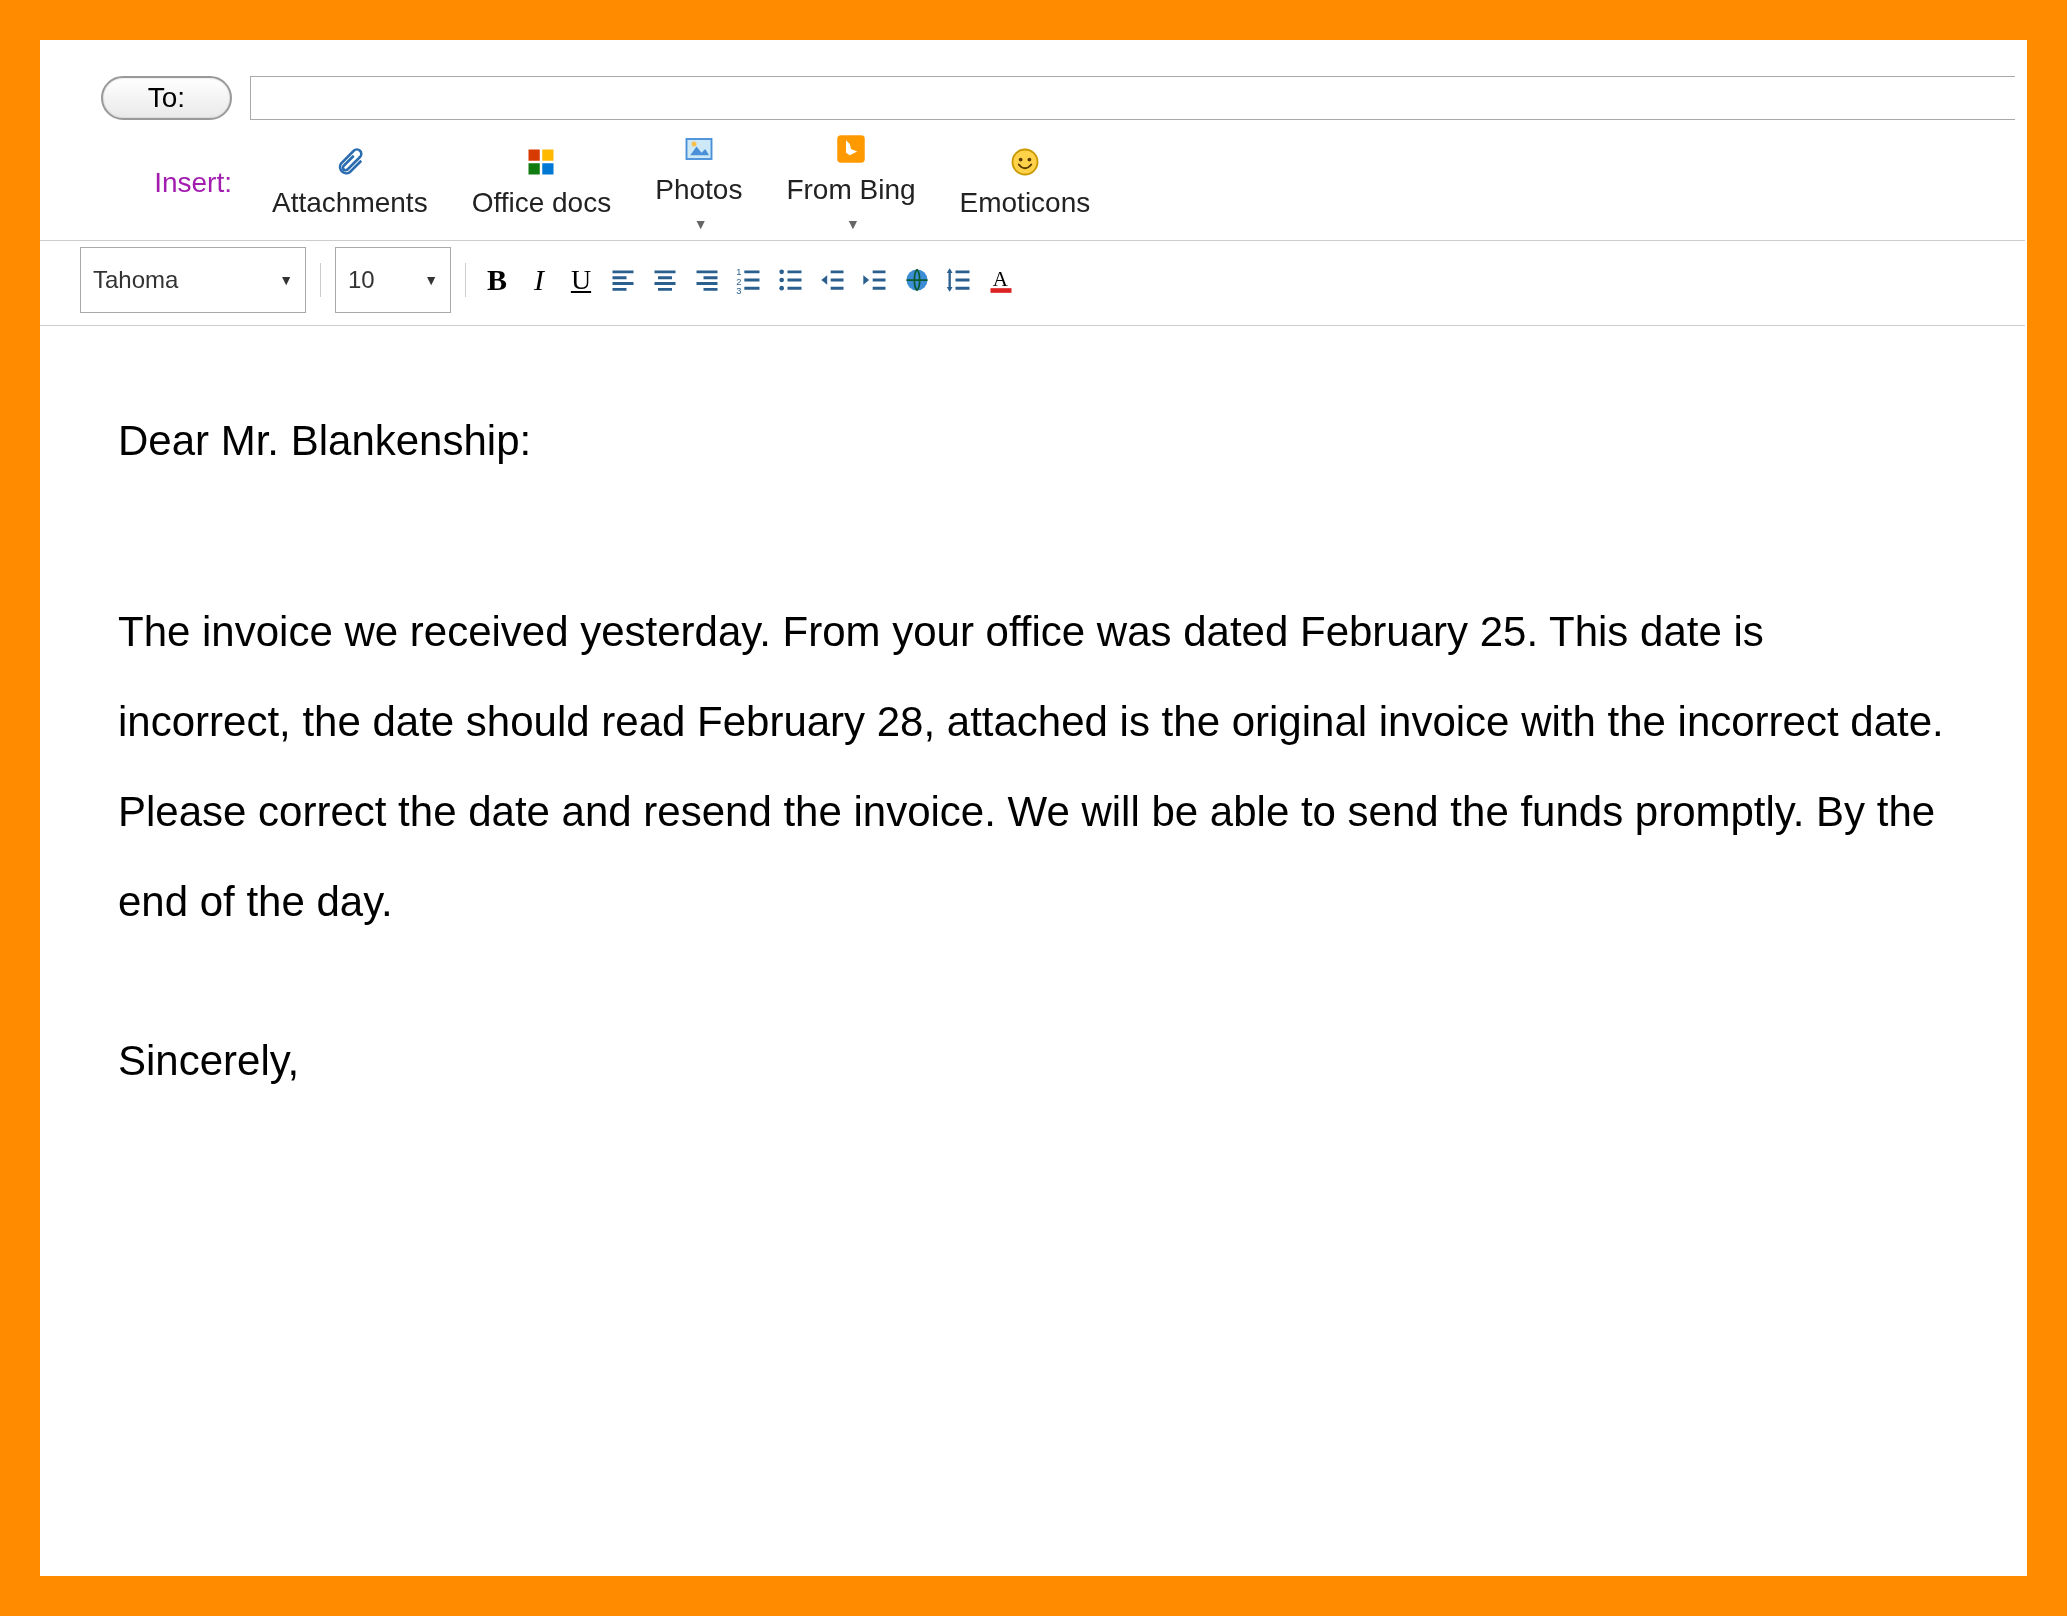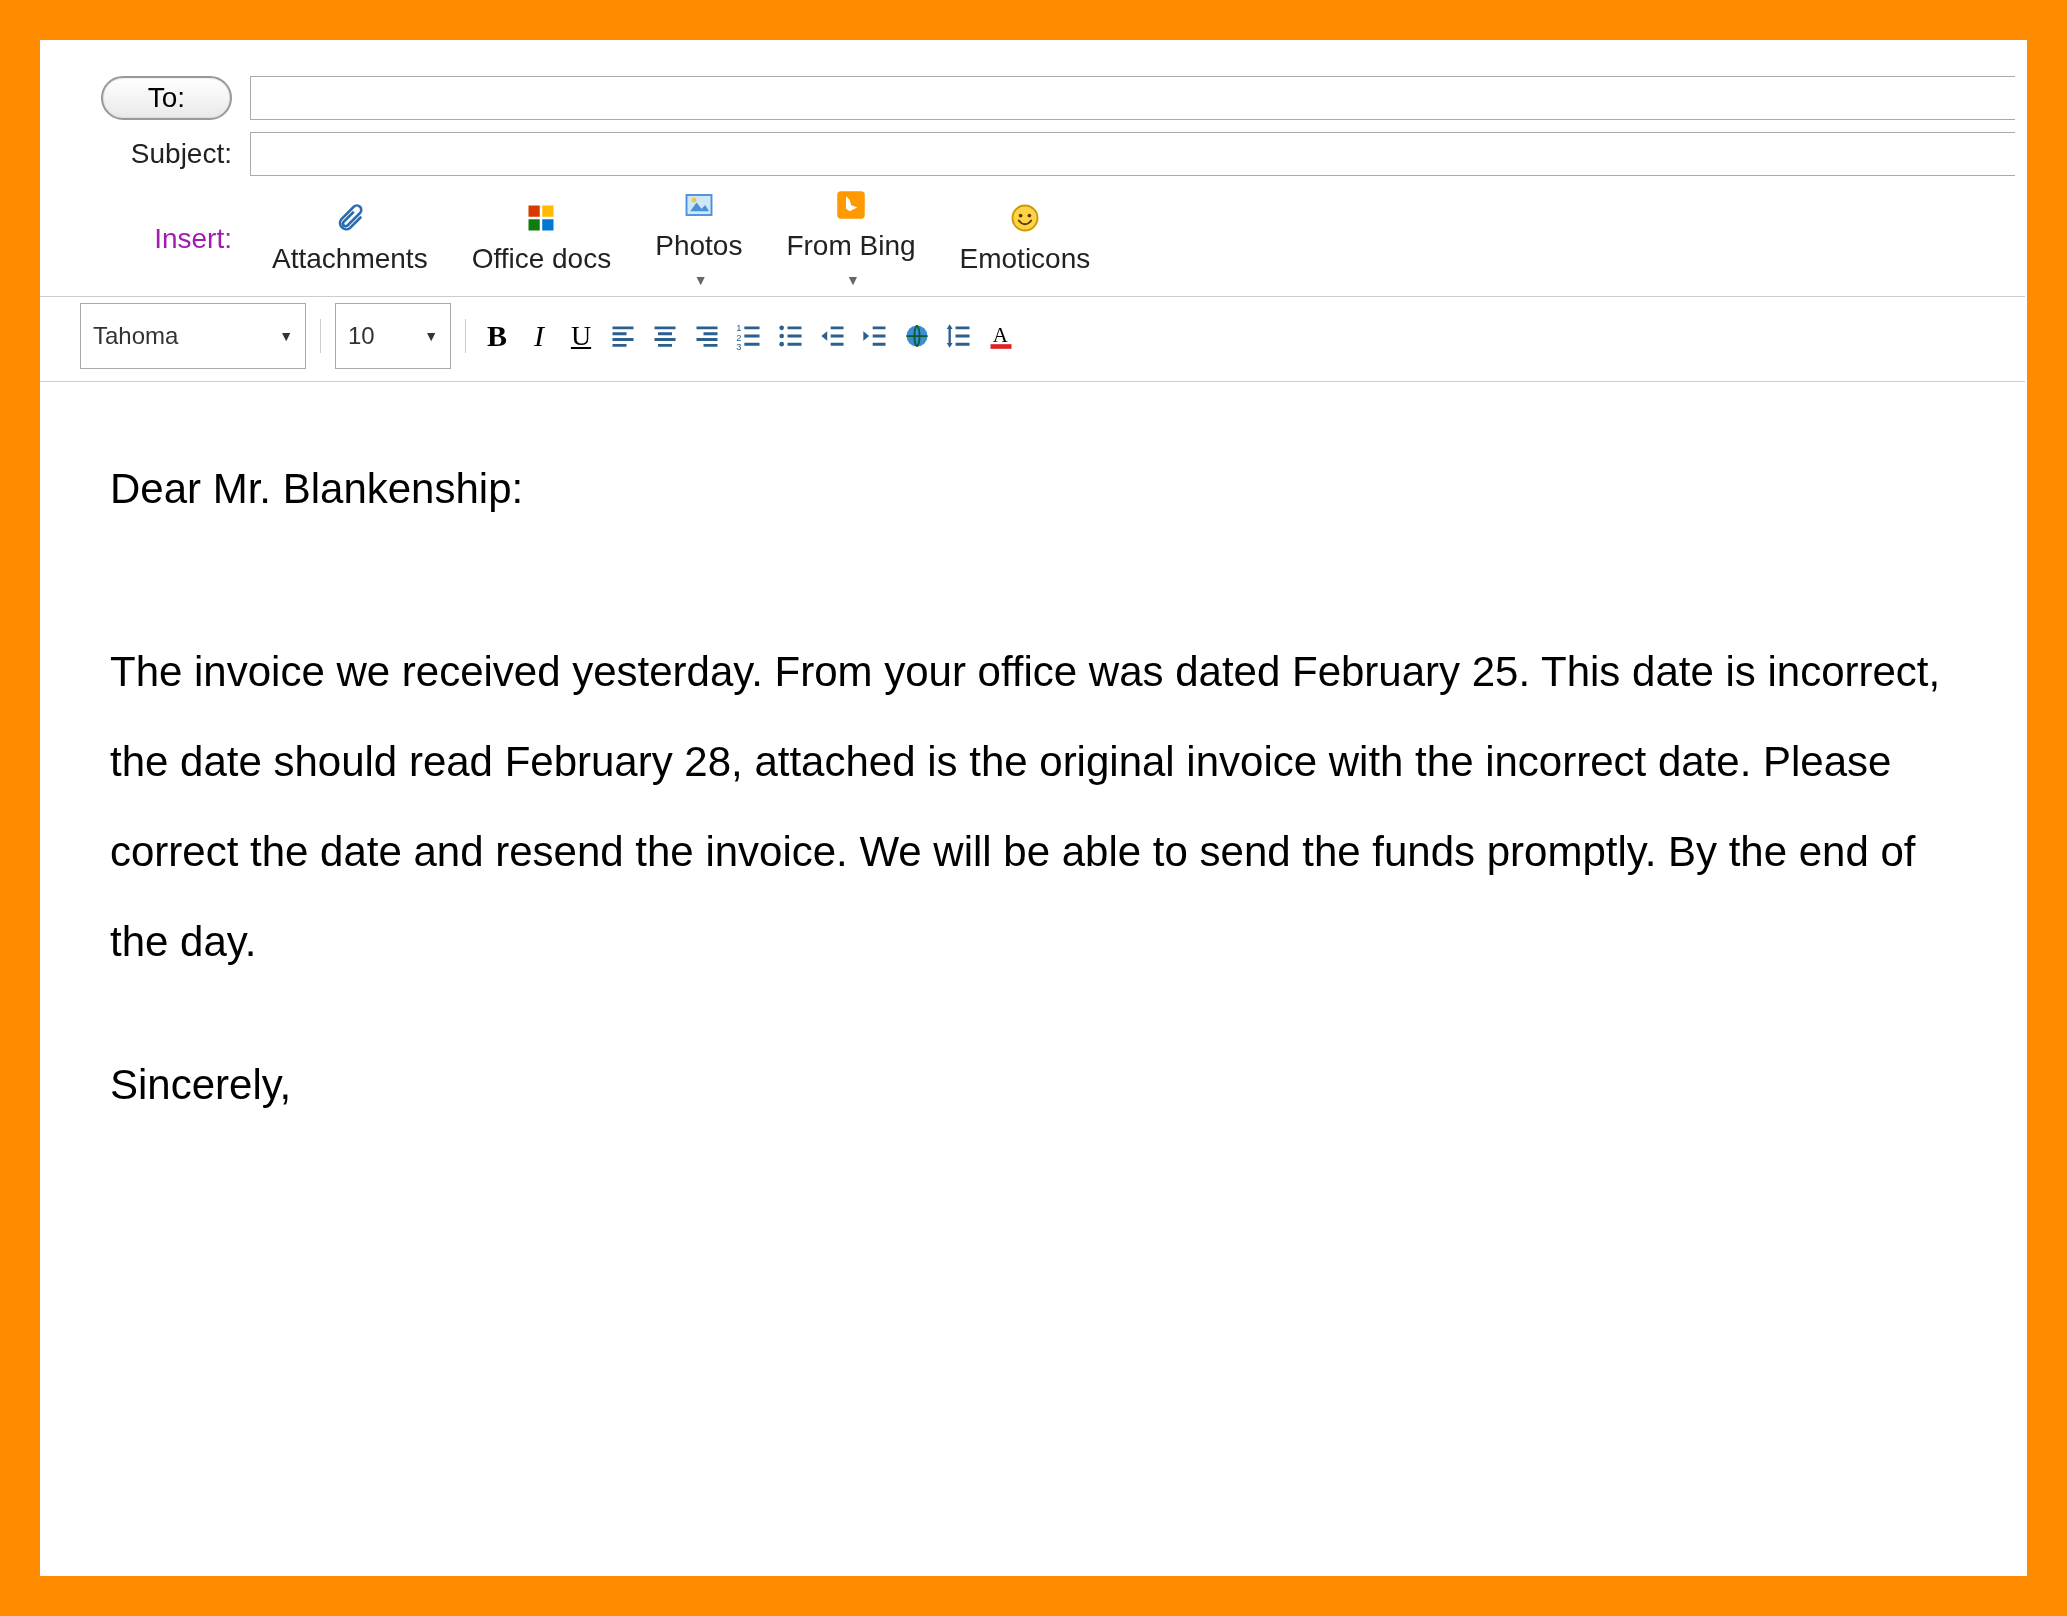--- a/index.html
+++ b/index.html
@@ -116,45 +116,41 @@
   .ital{font-family:"Times New Roman",serif;font-style:italic;font-size:30px;color:#000;}
   .uline{font-family:"Times New Roman",serif;font-size:28px;text-decoration:underline;color:#000;}
   
   .mail-body{
     padding:80px 70px 0 70px;
     font-family:"Segoe UI","Myriad Pro",Arial,sans-serif;
     font-size:42px;
     color:#000;
     line-height:2.15;
   }
-  .mail-body p{margin:0;}
+  .mail-body p{margin:8px;}
   .greeting{margin-bottom:40px!important;line-height:1.3;}
   .extra-gap{height:70px;}
   .closing-gap{height:70px;}
   .signoff{line-height:1.3;margin-bottom:30px!important;}
   .signature{line-height:1.3;}
   
   .window{border-right:2px solid #fff;}
 </style>
 </head>
 <body>
 
 <div class="window">
 
   <div class="hdr-row row-to">
     <div class="hdr-label">
       <span class="to-pill">To:</span>
     </div>
     <input class="hdr-input" value="" style="">
   </div>
 
-  <div class="hdr-row">
-    <div class="hdr-label">Subject:</div>
-    <input class="hdr-input" value="" style="">
-  </div>
 
   <div class="insert-row">
     <div class="hdr-label">Insert:</div>
 
     <div class="ins-item">
       <span class="ic">
         <svg viewBox="0 0 24 24">
             <path fill="none" stroke="#2b6cb0" stroke-width="2" d="M21 11l-9 9a5 5 0 0 1-7-7l10-10a3.5 3.5 0 0 1 5 5L10 18a2 2 0 0 1-3-3l8-8"></path>
           </svg>
       </span>

